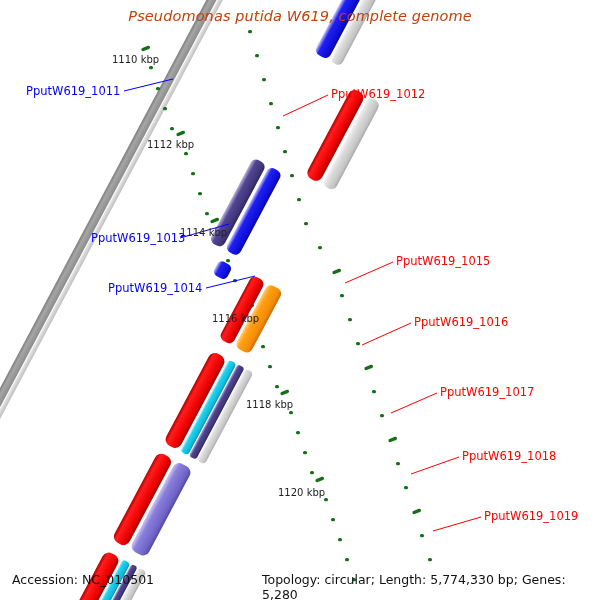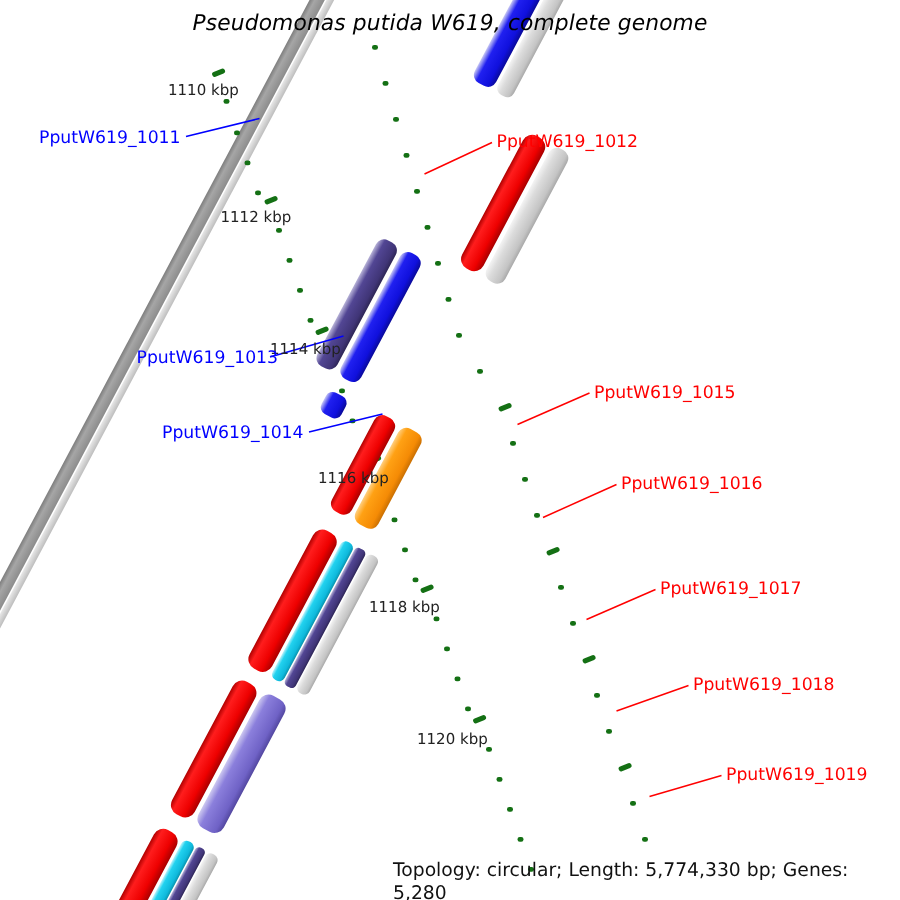--- a/index.html
+++ b/index.html
@@ -11,21 +11,21 @@
     position:relative;
   }
   #stage{position:absolute;inset:0;width:600px;height:600px;}
   .title{
     position:absolute;
     top:8px;left:0;width:600px;
     text-align:center;
     font-family:"DejaVu Sans","Liberation Sans",sans-serif;
     font-style:italic;
     font-size:14.5px;
-    color:#000000;
+    color:#c2410c;
     letter-spacing:0.1px;
     z-index:40;
     pointer-events:none;
   }
   .footer-left{
     position:absolute;
     left:12px;top:572px;
     font-size:12.5px;
     color:#111111;
     z-index:45;
@@ -257,15 +257,16 @@
     <text class="lbl lbl-right" x="331" y="98">PputW619_1012</text>
     <text class="lbl lbl-left" x="91" y="242">PputW619_1013</text>
     <text class="lbl lbl-left" x="108" y="292">PputW619_1014</text>
     <text class="lbl lbl-right" x="396" y="265">PputW619_1015</text>
     <text class="lbl lbl-right" x="414" y="326">PputW619_1016</text>
     <text class="lbl lbl-right" x="440" y="396">PputW619_1017</text>
     <text class="lbl lbl-right" x="462" y="460">PputW619_1018</text>
     <text class="lbl lbl-right" x="484" y="520">PputW619_1019</text>
   </svg>
 
+  <div class="footer-left">Accession: NC_010501</div>
   <div class="footer-right">Topology: circular; Length: 5,774,330 bp; Genes: 5,280</div>
 
 </div>
 
 </body></html>

